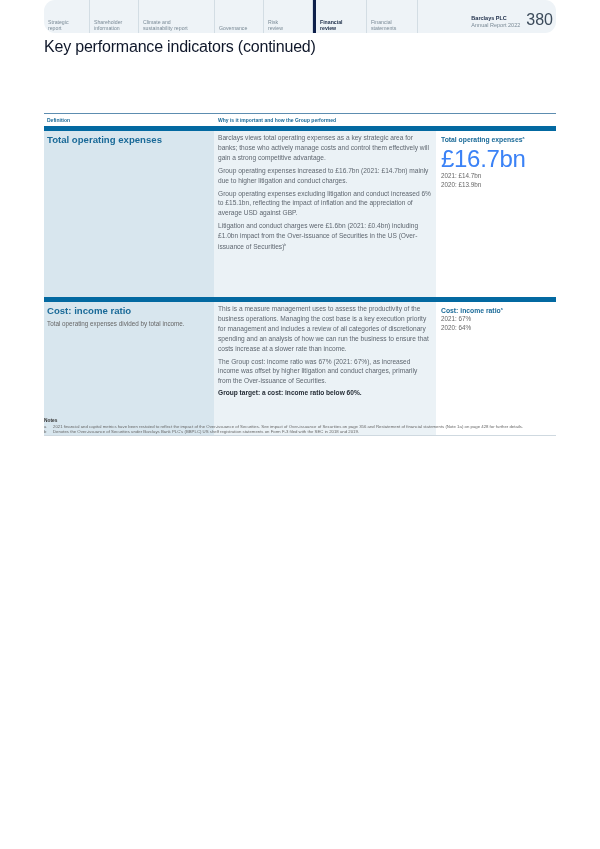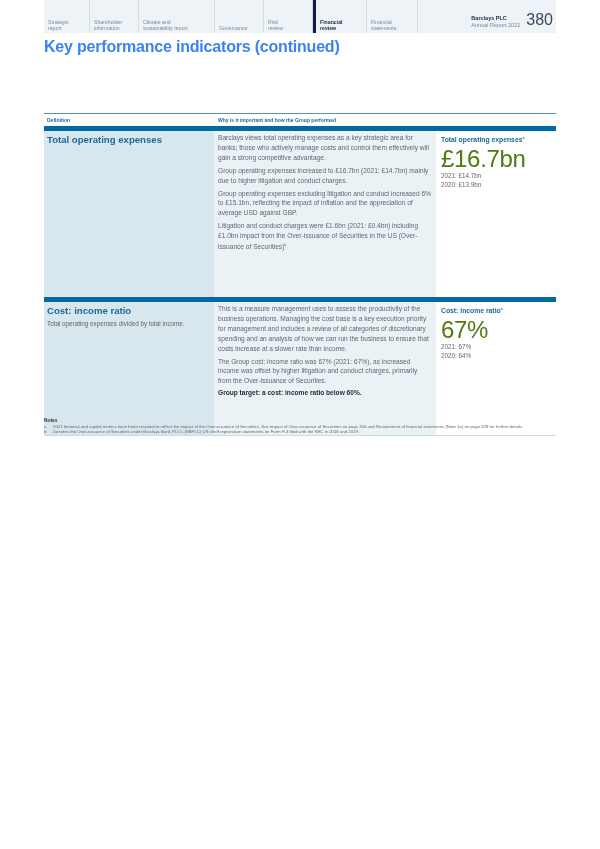--- a/index.html
+++ b/index.html
@@ -1,49 +1,49 @@
 <!DOCTYPE html>
 <html><head>
   <meta charset="utf-8">
   <style>
     * { box-sizing: border-box; margin: 0; padding: 0; }
     html, body { width: 600px; height: 849px; background: #ffffff; overflow: hidden; }
     body { font-family: "Liberation Sans", sans-serif; color: #555; position: relative; }
 
-    .topnav { position: absolute; left: 44px; top: 0; width: 512px; height: 33px; background: #eef3f7; display: flex; }
+    .topnav { position: absolute; left: 44px; top: 0; width: 512px; height: 33px; background: #eef3f7; display: flex; border-radius: 11px; }
     .nav-item { position: relative; height: 33px; padding: 19px 4px 0 4px; font-size: 5.2px; line-height: 6.2px; color: #7a8a96; border-right: 1px solid #d3dde4; }
     .nav-item.active { color: #1b2b47; font-weight: bold; }
     .nav-item.active::before { content: ""; position: absolute; left: 0; top: 0; width: 3px; height: 33px; background: #0e1f4a; }
     .nav-item.active span { padding-left: 3px; }
     .brand { position: absolute; right: 0; top: 0; height: 33px; display: flex; align-items: flex-end; padding-bottom: 5px; padding-right: 3px; }
     .brand-text { font-size: 5.5px; line-height: 6.5px; text-align: left; margin-right: 6px; }
     .brand-name { color: #1b2b47; font-weight: bold; display: block; }
     .brand-report { color: #7a8a96; display: block; }
     .page-num { font-size: 16px; color: #3b4a5a; line-height: 16px; }
 
-    .page-title { position: absolute; left: 44px; top: 38px; font-size: 16px; color: #3b82f6; font-weight: bold; letter-spacing: -0.2px; }
+    .page-title { position: absolute; left: 44px; top: 38px; font-size: 16px; color: #0f172a; font-weight: normal; letter-spacing: -0.2px; }
 
     .kpi-table { position: absolute; left: 44px; top: 113px; width: 512px; }
     .thead { display: flex; border-top: 1px solid #5d8db0; height: 13px; align-items: center; font-size: 5px; font-weight: bold; color: #1a6a98; }
     .thead .c1 { width: 170px; padding-left: 3px; }
     .thead .c2 { padding-left: 4px; }
 
     .row { display: flex; border-top: 5px solid #0369a1; }
     .row .def { width: 170px; background: #d8e6ee; padding: 3px 3px; }
     .row .why { width: 222px; background: #ebf2f6; padding: 2px 4px 2px 4px; }
     .row .val { width: 120px; background: #fff; padding: 3px 5px; }
 
     .def-title { font-size: 9.6px; font-weight: bold; color: #1a6a98; line-height: 12px; }
     .def-desc { font-size: 6.3px; color: #666; line-height: 9px; margin-top: 2px; }
     .why p { font-size: 6.6px; line-height: 9.9px; color: #5f6770; margin-bottom: 3px; }
     .why p.target { font-weight: bold; color: #1f2730; font-size: 6.6px; margin-top: -1px; margin-bottom: 0; }
     sup { font-size: 3.5px; vertical-align: super; }
 
     .val-title { font-size: 6.8px; font-weight: bold; color: #1a6a98; line-height: 8px; }
-    .val-big { font-size: 24px; color: #4d7c0f; line-height: 26px; margin-top: 2px; letter-spacing: -0.3px; }
+    .val-big { font-size: 24px; color: #3b82f6; line-height: 26px; margin-top: 2px; letter-spacing: -0.3px; }
     .val-prior { font-size: 6.3px; color: #666; line-height: 8.5px; }
 
     .row1 .def, .row1 .why, .row1 .val { height: 166px; }
     .row2 .def, .row2 .why, .row2 .val { height: 133px; }
     .table-bottom { border-top: 1px solid #cfd9e0; }
 
     .notes { position: absolute; left: 44px; top: 418px; width: 520px; font-size: 4.3px; color: #666; line-height: 5.6px; }
     .notes-title { font-weight: bold; color: #333; font-size: 4.8px; }
     .note { display: flex; }
     .note .lbl { width: 9px; flex-shrink: 0; }
@@ -120,21 +120,20 @@
       <div class="def-title">Cost: income ratio</div>
       <div class="def-desc">Total operating expenses divided by total income.</div>
     </div>
     <div class="why">
       <p>This is a measure management uses to assess the productivity of the business operations. Managing the cost base is a key execution priority for management and includes a review of all categories of discretionary spending and an analysis of how we can run the business to ensure that costs increase at a slower rate than income.</p>
       <p>The Group cost: income ratio was 67% (2021: 67%), as increased income was offset by higher litigation and conduct charges, primarily from the Over-issuance of Securities.</p>
       <p class="target">Group target: a cost: income ratio below 60%.</p>
     </div>
     <div class="val">
       <div class="val-title"><span>Cost: income ratio</span><sup>a</sup></div>
-      <div class="val-big">67%</div>
       <div class="val-prior">2021: 67%</div>
       <div class="val-prior">2020: 64%</div>
     </div>
   </div>
   <div class="table-bottom"></div>
 </div>
 
 <div class="notes">
   <div class="notes-title">Notes</div>
   <div class="note">

